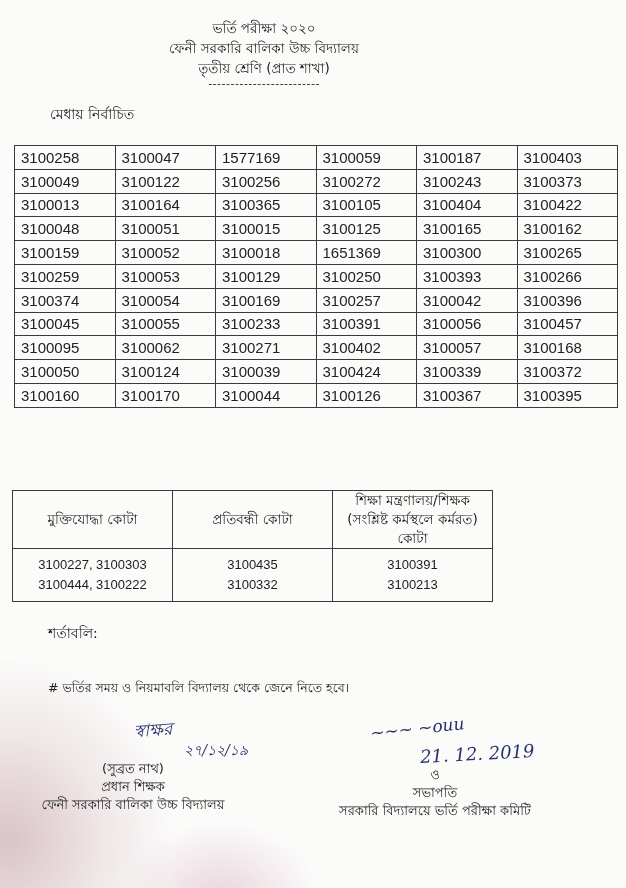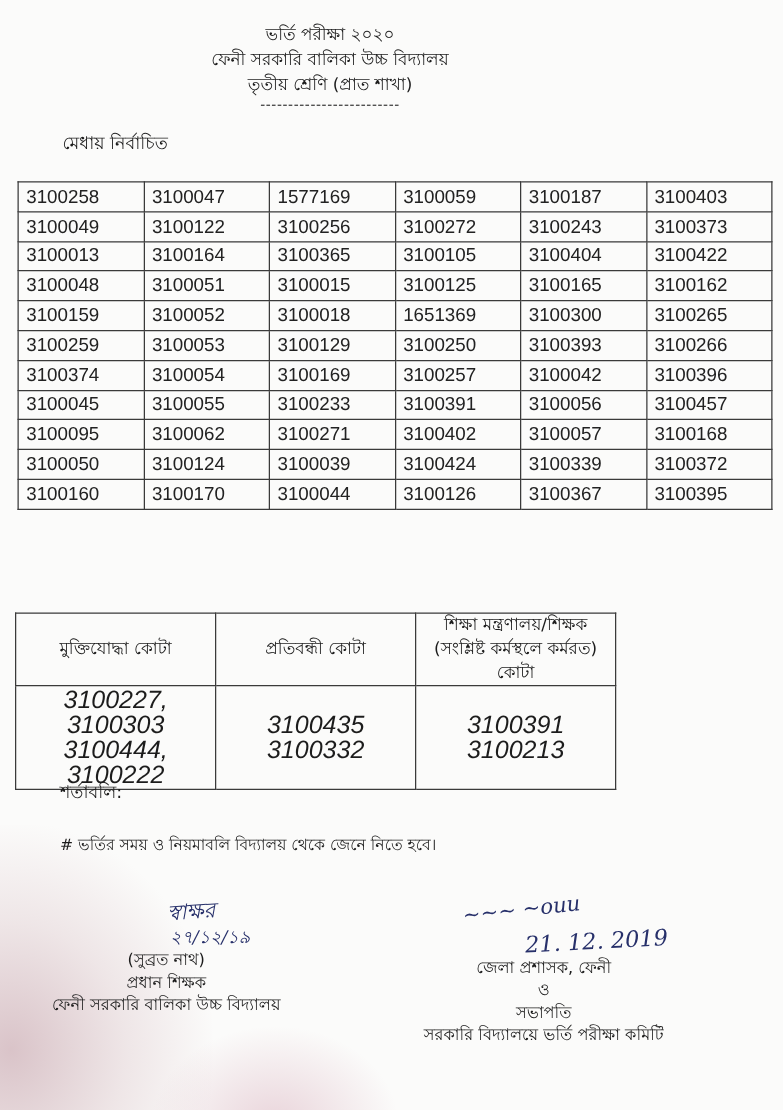--- a/index.html
+++ b/index.html
@@ -36,36 +36,36 @@
   }
 
   table.quota {
     position: absolute; top: 490px; left: 12px; width: 481px;
     border-collapse: collapse; table-layout: fixed;
   }
   table.quota th, table.quota td {
     border: 1.5px solid #3a3a3a; text-align: center; font-weight: normal;
   }
   table.quota th { height: 56px; font-size: 13.5px; line-height: 19px; padding: 0 4px; }
-  table.quota td { height: 50px; font-family: "Liberation Sans", sans-serif; font-size: 20px; line-height: 20px; vertical-align: middle; font-style: italic; }
+  table.quota td { height: 50px; font-family: "Liberation Sans", sans-serif; font-size: 13px; line-height: 20px; vertical-align: middle; }
   .cell-line { display: block; }
 
   .conditions { position: absolute; top: 622px; left: 48px; right: 10px; }
-  .conditions .title { font-size: 14px; margin-bottom: 20px; }
+  .conditions .title { font-size: 14px; margin-bottom: 32px; }
   .conditions .rule { font-size: 12.5px; line-height: 19.5px; white-space: nowrap; }
 
   .sig { position: absolute; text-align: center; font-size: 13px; line-height: 18px; }
   .sig-left { left: 18px; width: 230px; top: 720px; }
   .sig-right { left: 330px; width: 210px; top: 738px; }
   .handwriting {
     font-family: "DejaVu Serif", serif; font-style: italic; color: #27306a;
     font-size: 17px; line-height: 20px;
   }
   .sig-left .hw-sign { display:block; margin-left: 40px; transform: rotate(-4deg); }
-  .sig-left .hw-date { display:block; margin-left: 70px; font-size: 14px; }
+  .sig-left .hw-date { display:block; margin-left: 70px; font-size: 14px; text-align: right; }
   .sig-right .hw-sign { position: absolute; left: 40px; top: -20px; transform: rotate(-6deg); white-space: nowrap; }
   .sig-right .hw-date { position: absolute; left: 90px; top: 6px; font-size: 18px; transform: rotate(-3deg); white-space: nowrap; }
   .sig-right .body-lines { padding-top: 28px; }
 </style>
 </head>
 <body>
 
 <div class="page-tint"></div>
 <div class="page-tint2"></div>
 
@@ -214,18 +214,17 @@
   <span class="handwriting hw-date">২৭/১২/১৯</span>
   <div>(সুব্রত নাথ)</div>
   <div>প্রধান শিক্ষক</div>
   <div>ফেনী সরকারি বালিকা উচ্চ বিদ্যালয়</div>
 </div>
 
 <div class="sig sig-right">
   <span class="handwriting hw-sign">~~~ ~ouu</span>
   <span class="handwriting hw-date">21. 12. 2019</span>
   <div class="body-lines">
-    <div>জেলা প্রশাসক, ফেনী</div>
     <div>ও</div>
     <div>সভাপতি</div>
     <div>সরকারি বিদ্যালয়ে ভর্তি পরীক্ষা কমিটি</div>
   </div>
 </div>
 
 </body></html>

